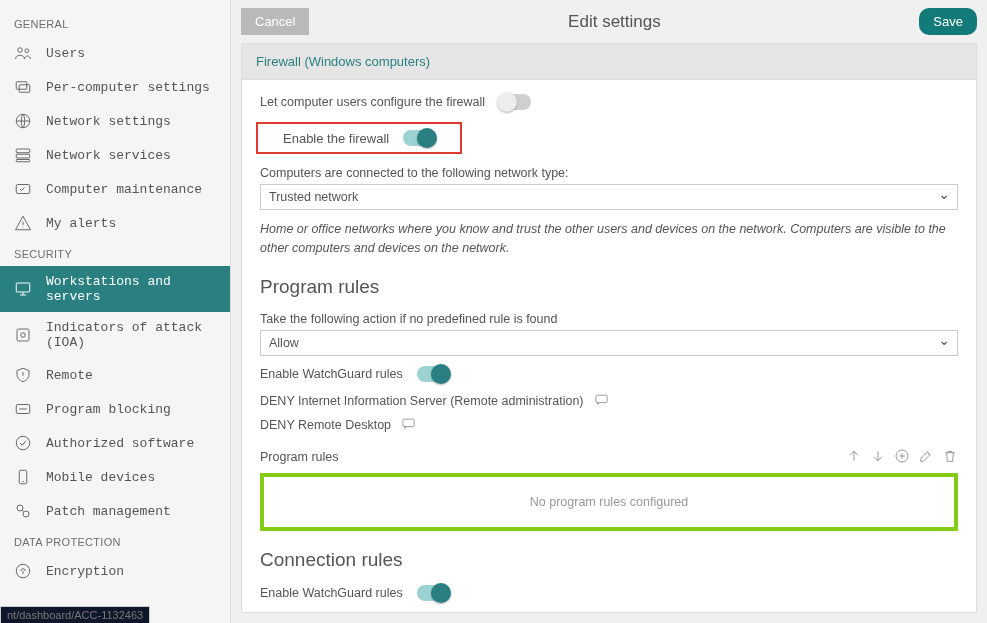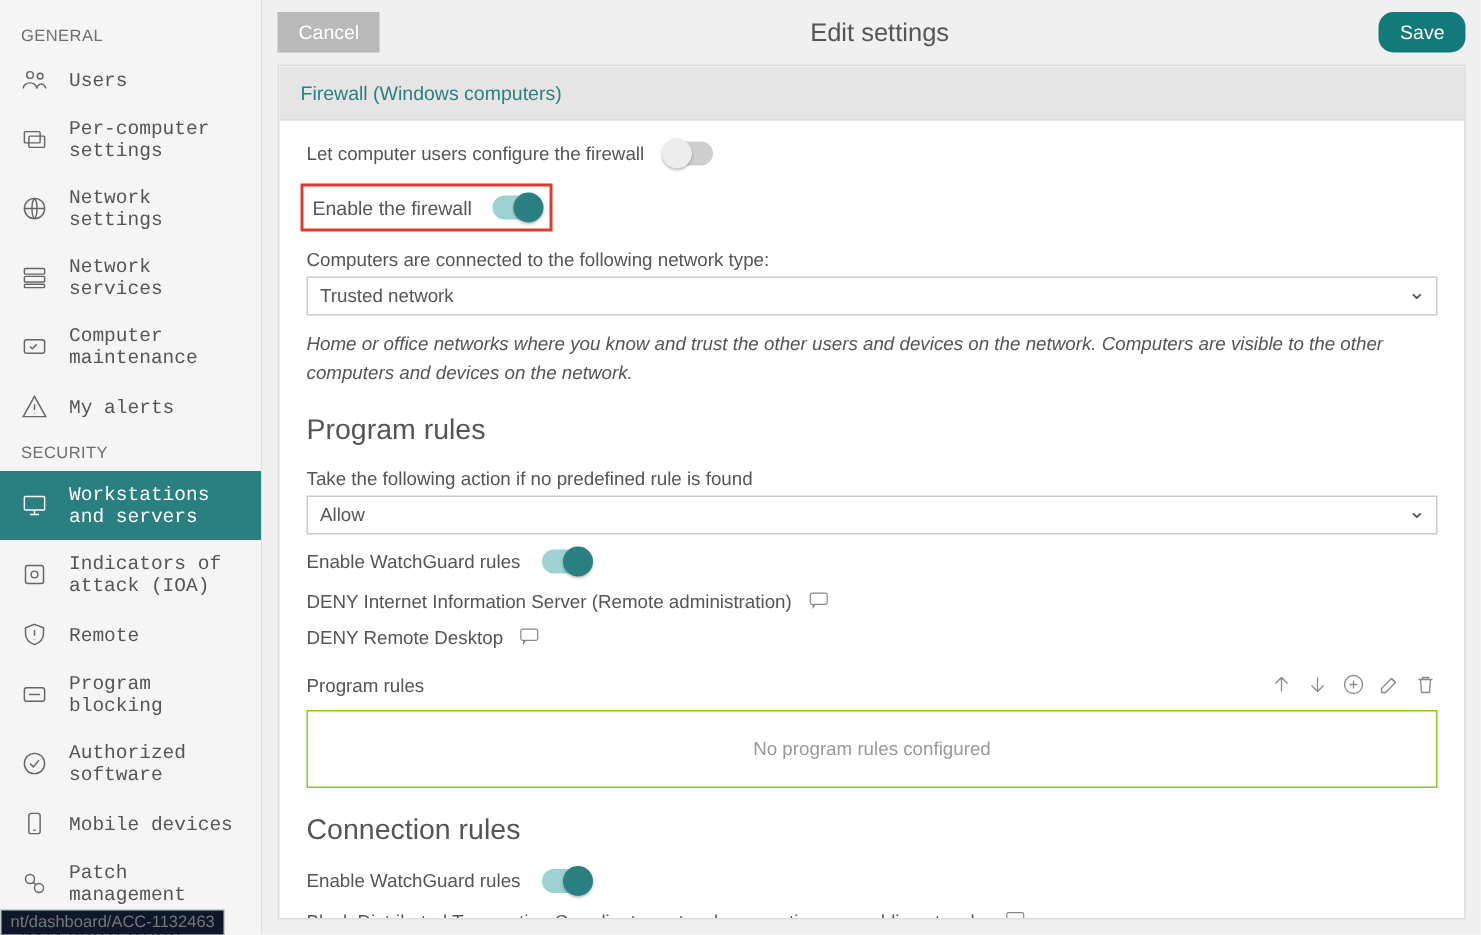--- a/index.html
+++ b/index.html
@@ -8,21 +8,21 @@
     font-size: 13px;
     color: #333;
     background: #fff;
     width: 987px;
     height: 623px;
     overflow: hidden;
     position: relative;
   }
   .layout { display: flex; height: 100%; }
   .sidebar {
-    width: 175px;
+    width: 231px;
     background: #f5f5f5;
     border-right: 1px solid #ddd;
     padding: 10px 0 0 0;
     overflow-y: auto;
     flex-shrink: 0;
   }
   .sidebar-section-header {
     font-size: 11px;
     color: #6e6e6e;
     letter-spacing: 0.3px;
@@ -126,21 +126,21 @@
     background: #ccc;
     box-shadow: 0 1px 2px rgba(0,0,0,0.3);
   }
   .toggle.off .knob { left: -2px; background: #ededed; }
   .toggle.on .knob { right: -2px; background: #2a8080; }
 
   .highlight-box {
     display: inline-flex;
     align-items: center;
     border: 2px solid #e03a2f;
-    padding: 6px 6px;
+    padding: 6px 25px;
     margin: 2px 0 12px -4px;
   }
   .field-label { font-size: 12.5px; margin-bottom: 4px; color:#555;}
   .select {
     width: 100%;
     border: 1px solid #ccc;
     background: #fff;
     padding: 5px 8px;
     font-size: 12.5px;
     color: #555;
@@ -163,21 +163,21 @@
   .rule-line .chat-icon { margin-left: 10px; color:#888;}
   .rule-line .chat-icon svg { width:15px; height:15px; stroke: currentColor; fill:none; stroke-width:1.3;}
 
   .rules-header {
     display:flex; align-items:center; margin-top:14px; color:#555; font-size:12.5px;
   }
   .rules-header .spacer { flex:1; }
   .rules-header .tool { margin-left: 8px; color:#888; cursor:pointer;}
   .rules-header .tool svg { width:16px; height:16px; stroke: currentColor; fill:none; stroke-width:1.3;}
   .rules-empty {
-    border: 1px solid #84cc16;
+    border: 4px solid #84cc16;
     text-align: center;
     color: #999;
     font-size: 12.5px;
     padding: 18px;
     margin-top: 6px;
   }
   .statusbar {
     position:absolute; bottom:0; left:0;
     font-size:11px; color:#777; background:#0f172a;
     border:1px solid #ccc; border-bottom:none;

